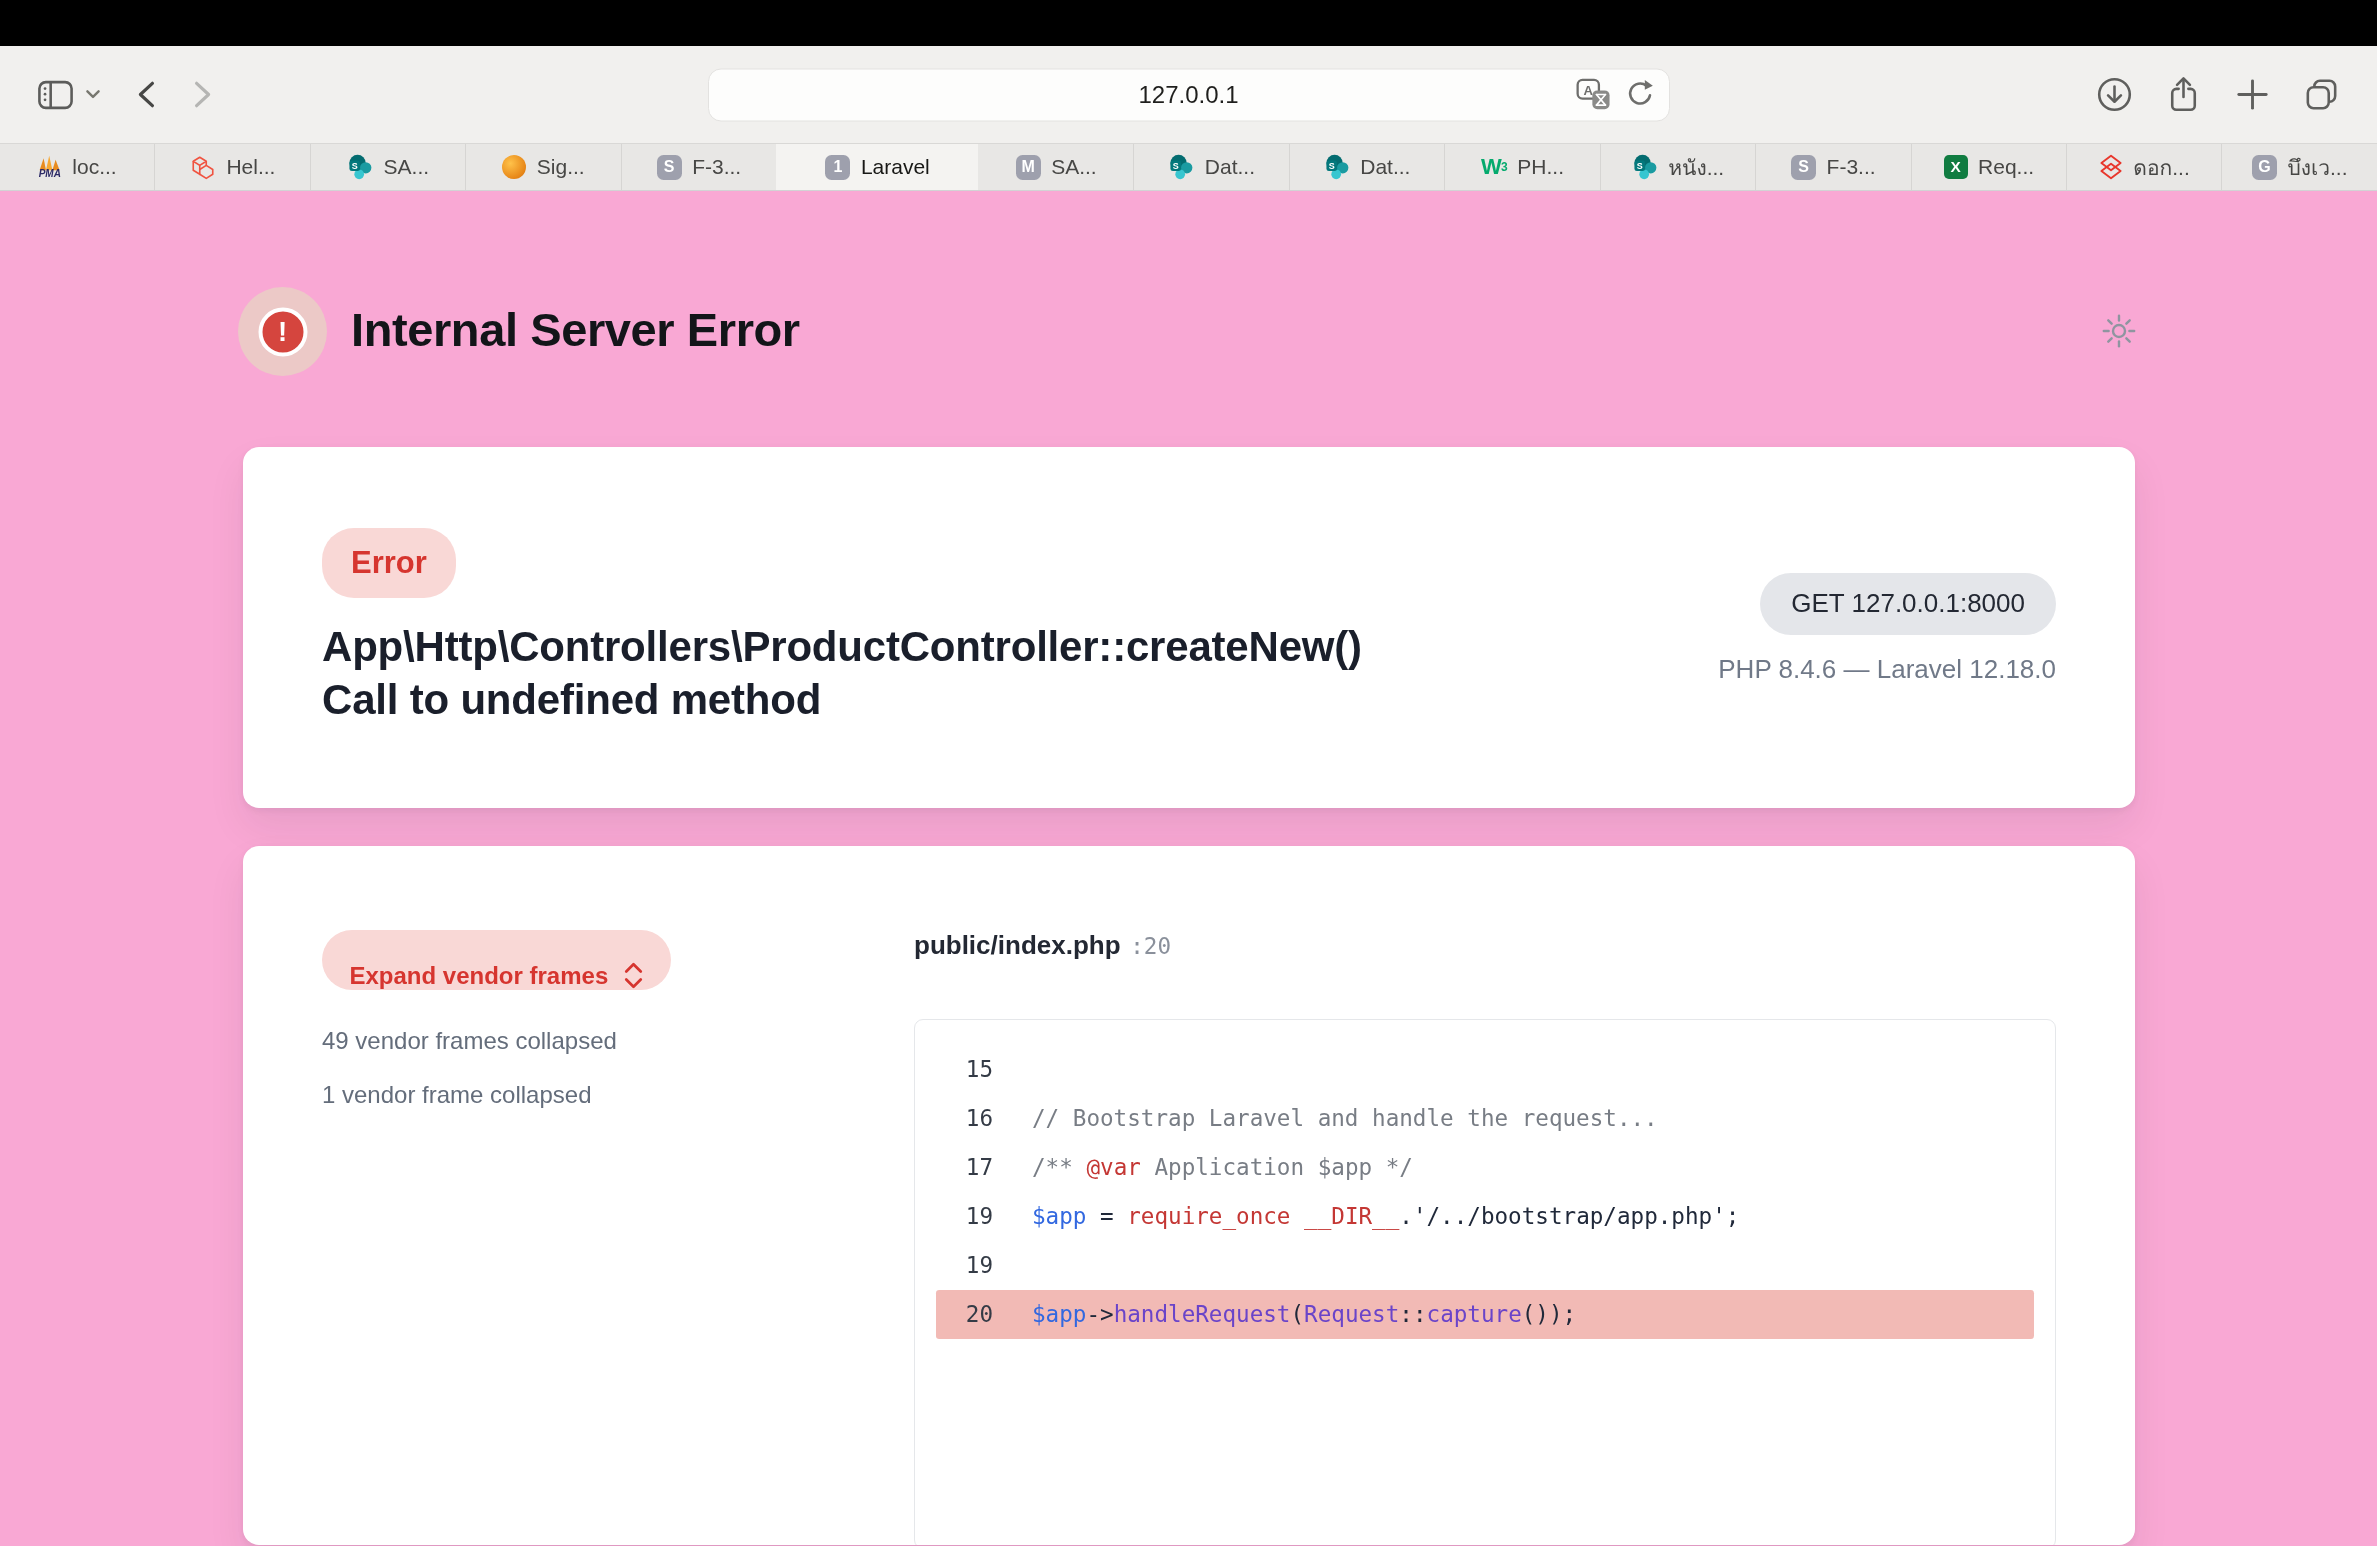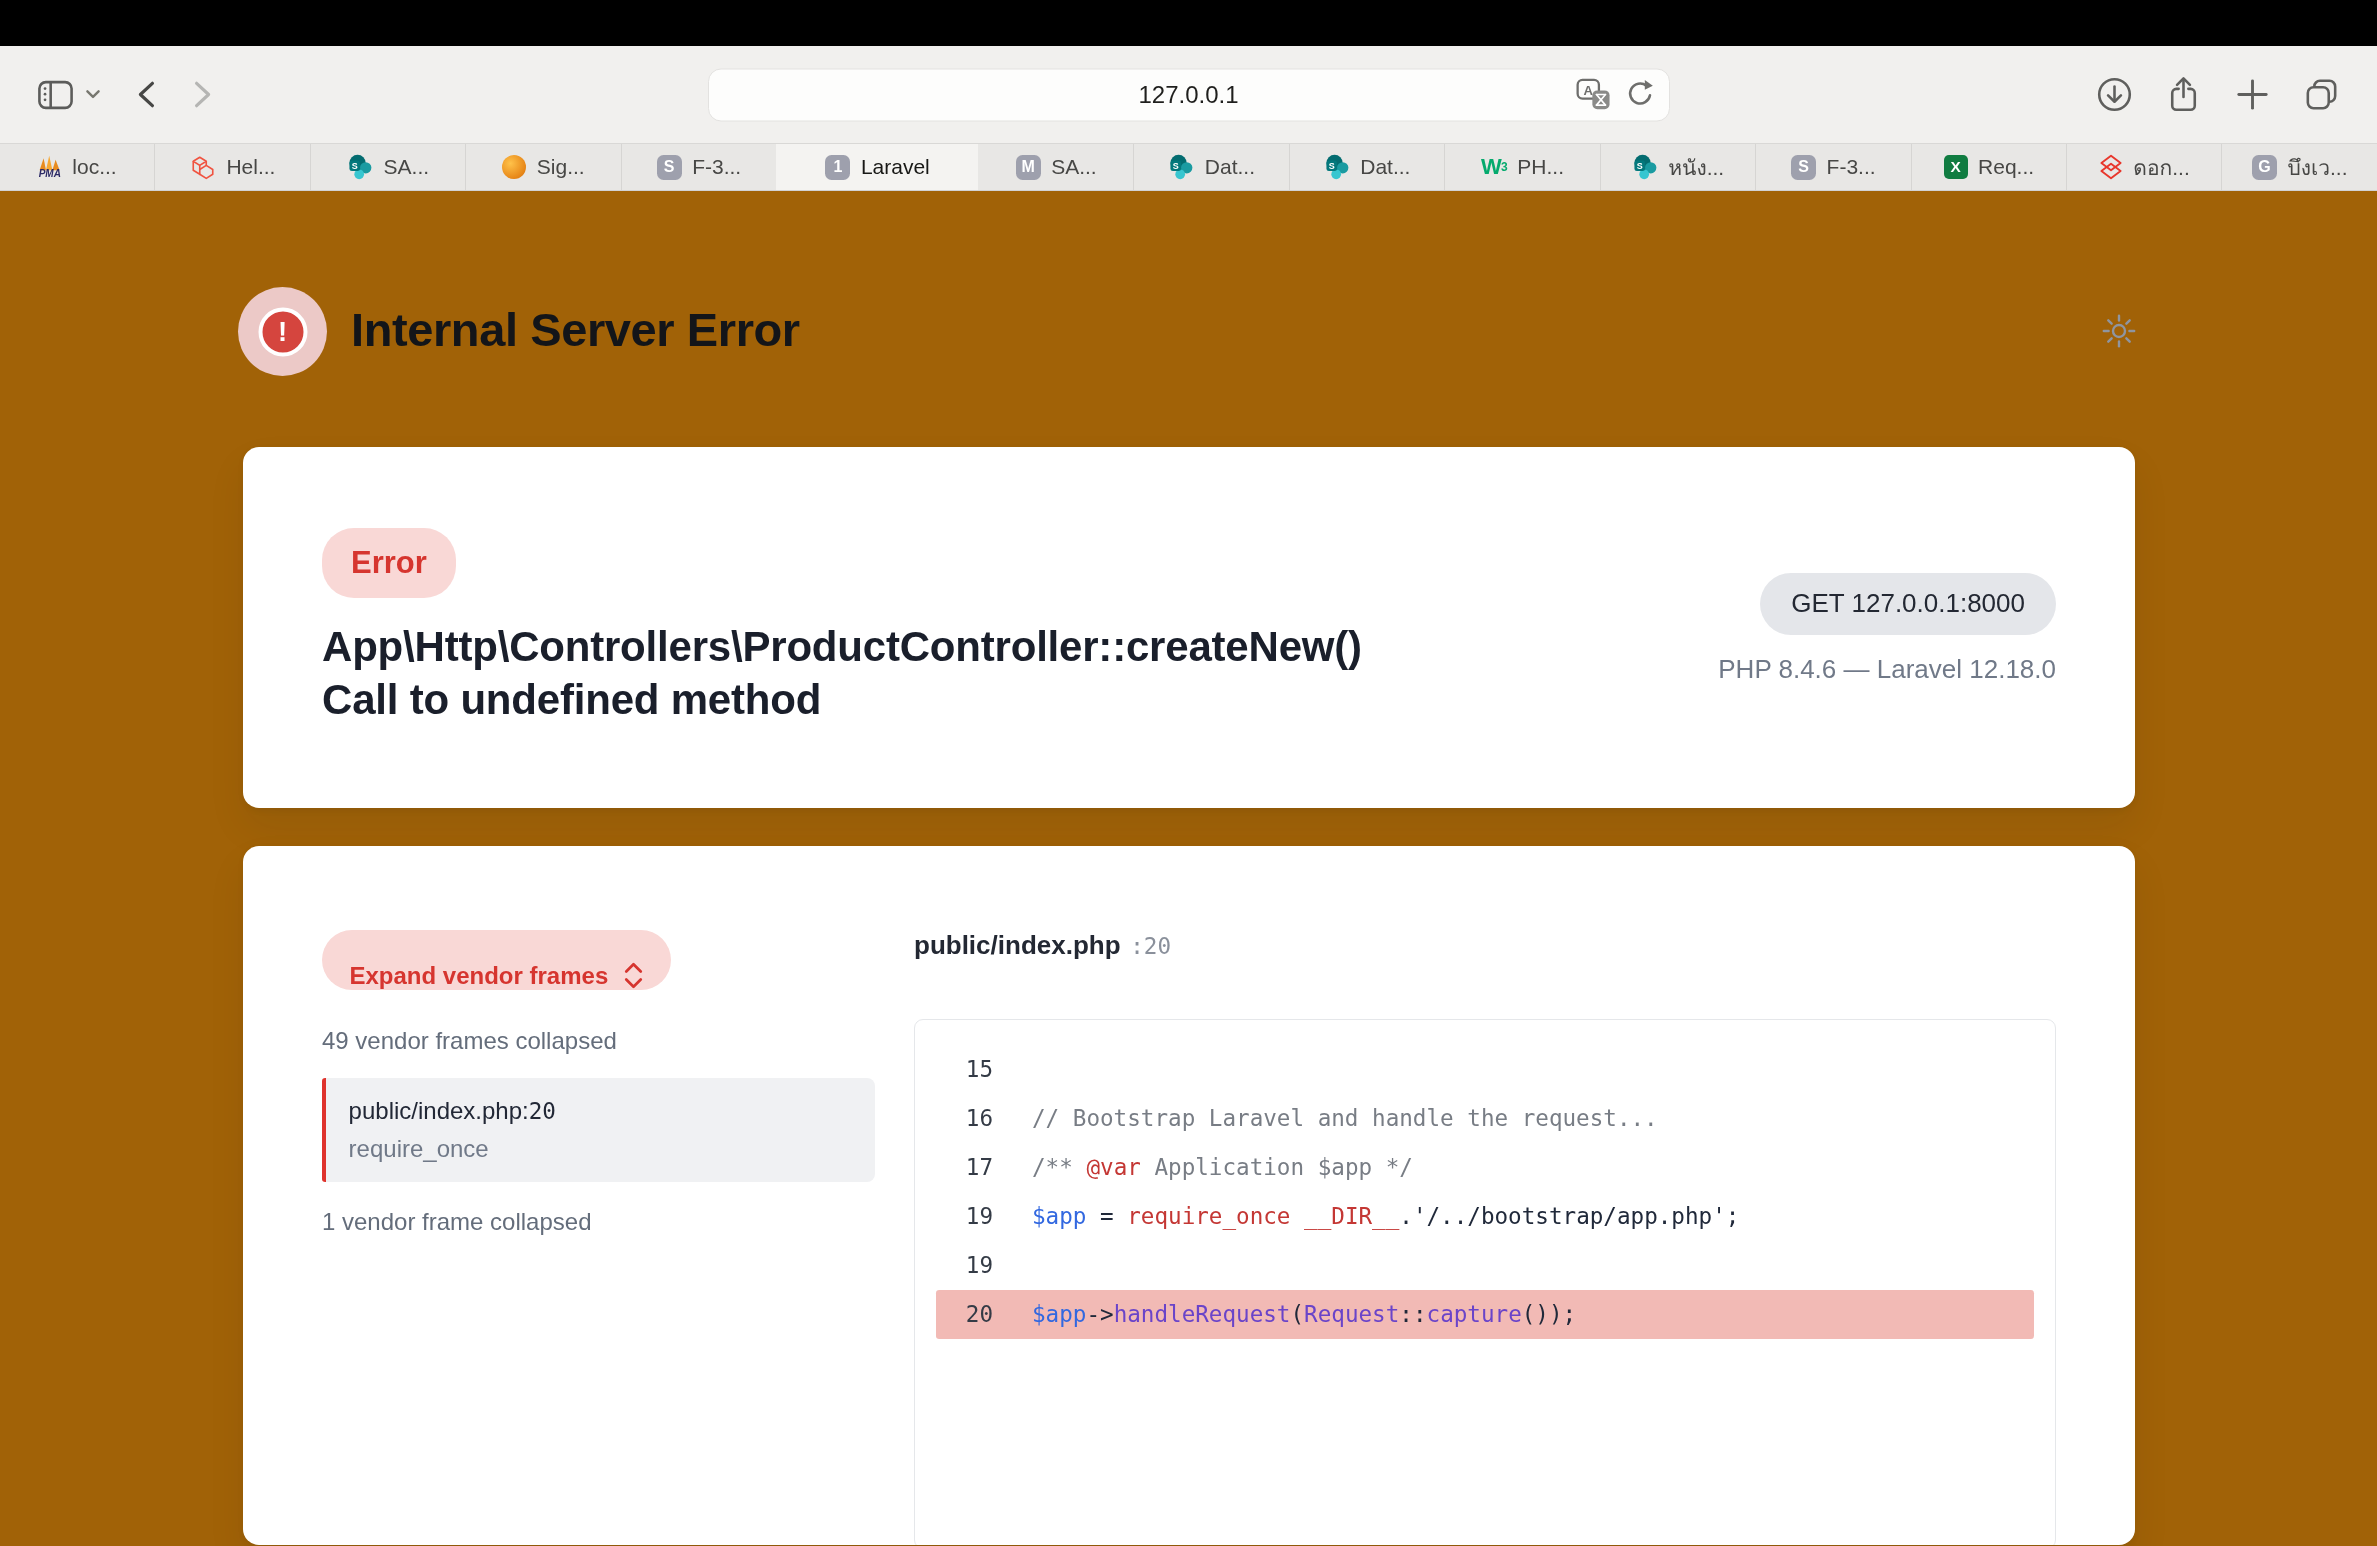--- a/index.html
+++ b/index.html
@@ -1,18 +1,18 @@
 <!DOCTYPE html>
 <html style="font-size:13px"><head>
 <meta charset="utf-8">
 <style>
   * { margin:0; padding:0; box-sizing:border-box; }
   html,body { width:2377px; height:1546px; overflow:hidden; }
   body { font-family:"Liberation Sans", sans-serif; }
-  #screen { position:relative; width:2377px; height:1546px; background:#a16207; overflow:hidden; }
+  #screen { position:relative; width:2377px; height:1546px; background:#f9a8d4; overflow:hidden; }
 
   
   .menubar { position:absolute; top:0; left:0; right:0; height:46px; background:#000; }
 
   
   .toolbar { position:absolute; top:46px; left:0; right:0; height:97px; background:#f1f0ee;
              display:flex; align-items:center; padding:0 37px; }
   .tb-group { display:flex; align-items:center; }
   .tb-left { gap:11.3px; }
   .tb-right { margin-left:auto; gap:32px; }
@@ -359,24 +359,20 @@
       <button class="expand-btn">
         <span>Expand vendor frames</span>
         <span>
           <svg width="21" height="29" viewBox="0 0 26 36" fill="none" stroke="#d6352f" stroke-width="3.4" stroke-linecap="round" stroke-linejoin="round">
             <path d="M4 13 L13 4 L22 13"></path>
             <path d="M4 23 L13 32 L22 23"></path>
           </svg>
         </span>
       </button>
       <div class="collapsed-label collapsed-top">49 vendor frames collapsed</div>
-      <div class="frame-item">
-        <div class="frame-file"><span>public/index.php:</span><span class="mono">20</span></div>
-        <div class="frame-method">require_once</div>
-      </div>
       <div class="collapsed-label collapsed-bottom">1 vendor frame collapsed</div>
     </div>
 
     <div class="right-col">
       <div class="code-header">
         <span>public/index.php</span><span class="line-ref">:20</span>
       </div>
       <div class="code-box" id="codebox">
           <div class="code-line">
             <span class="ln">15</span>

